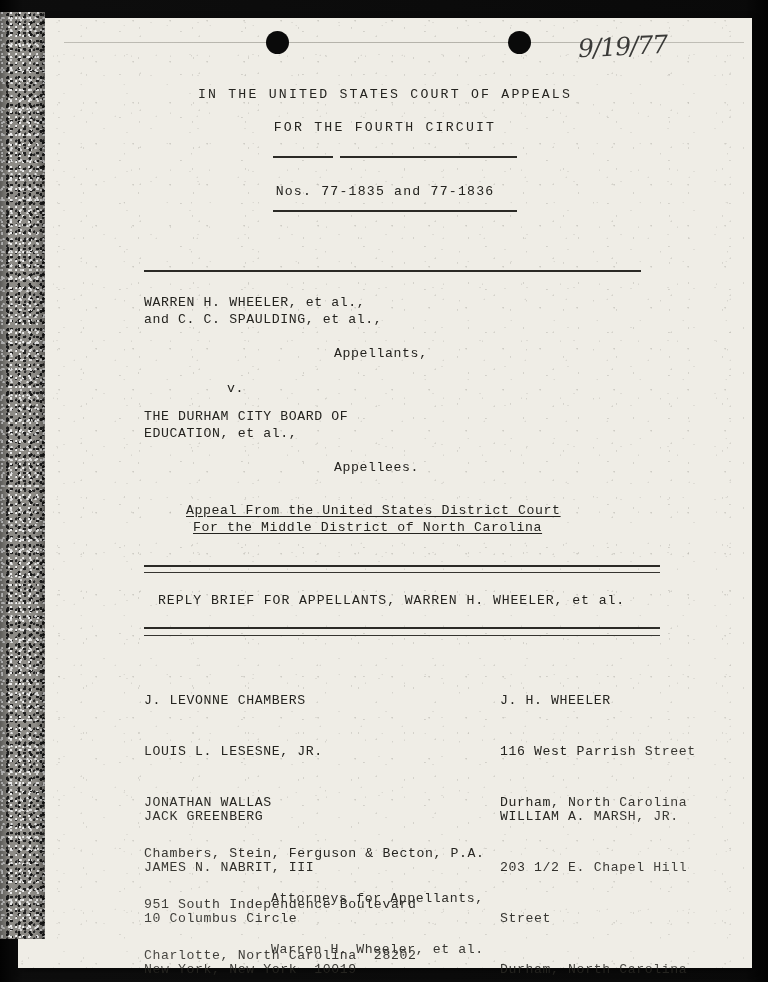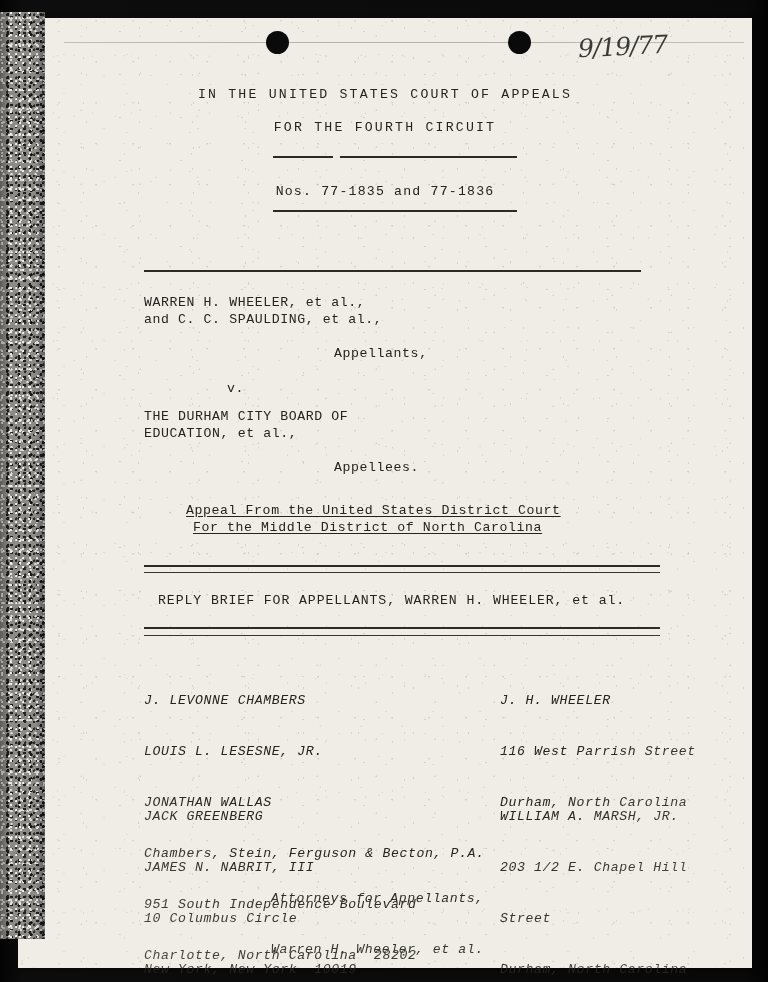--- a/index.html
+++ b/index.html
@@ -176,21 +176,21 @@
   #appeal-2 { left: 175px; top: 501px; }
 
   #rule-mid-a { left: 126px; top: 547px; width: 516px; }
   #rule-mid-b { left: 126px; top: 554px; width: 516px; }
 
   #brief-title { left: 140px; top: 574px; letter-spacing: .9px; }
 
   #rule-mid-c { left: 126px; top: 609px; width: 516px; }
   #rule-mid-d { left: 126px; top: 617px; width: 516px; }
   .blk { position: absolute; white-space: pre; }
-  .blk div { white-space: pre; font-style: italic; }
+  .blk div { white-space: pre; }
 
   #counsel-left-1  { left: 126px; top: 640px; }
   #counsel-right-1 { left: 482px; top: 640px; }
   #counsel-left-2  { left: 126px; top: 756px; }
   #counsel-right-2 { left: 482px; top: 756px; }
 
   #footer-attorneys { left: 253px; top: 838px; }
 
   
   #fade {

